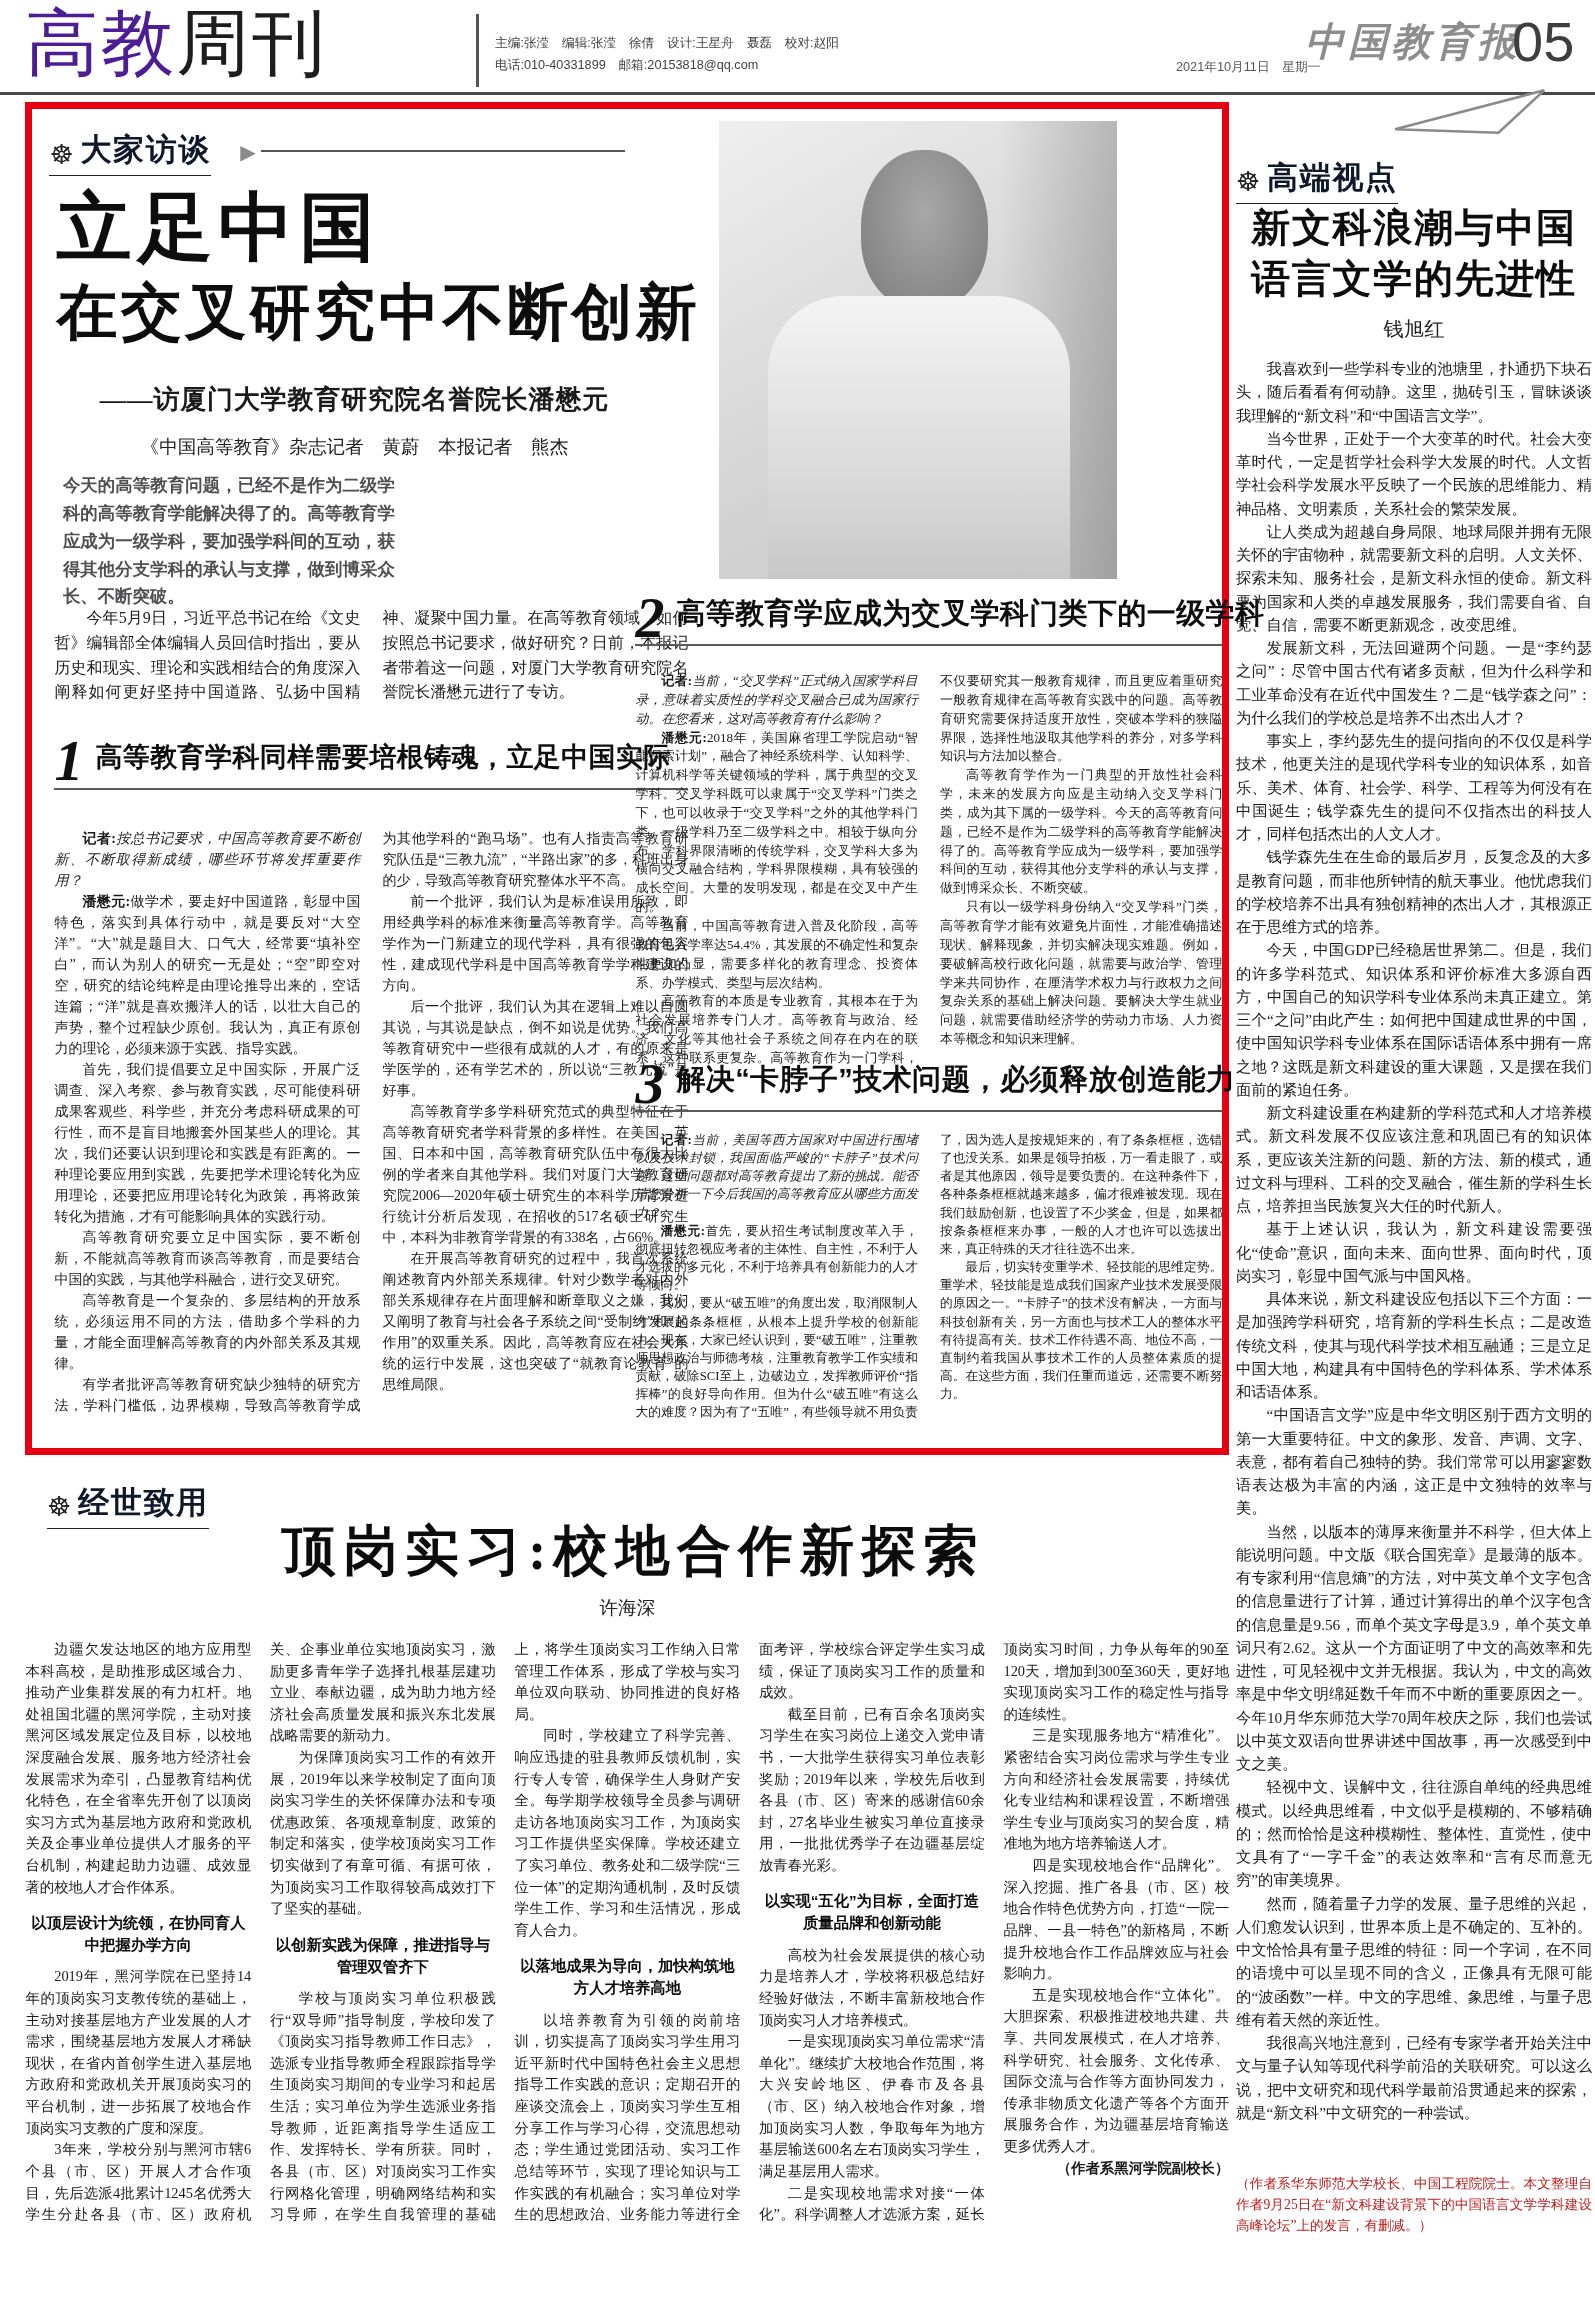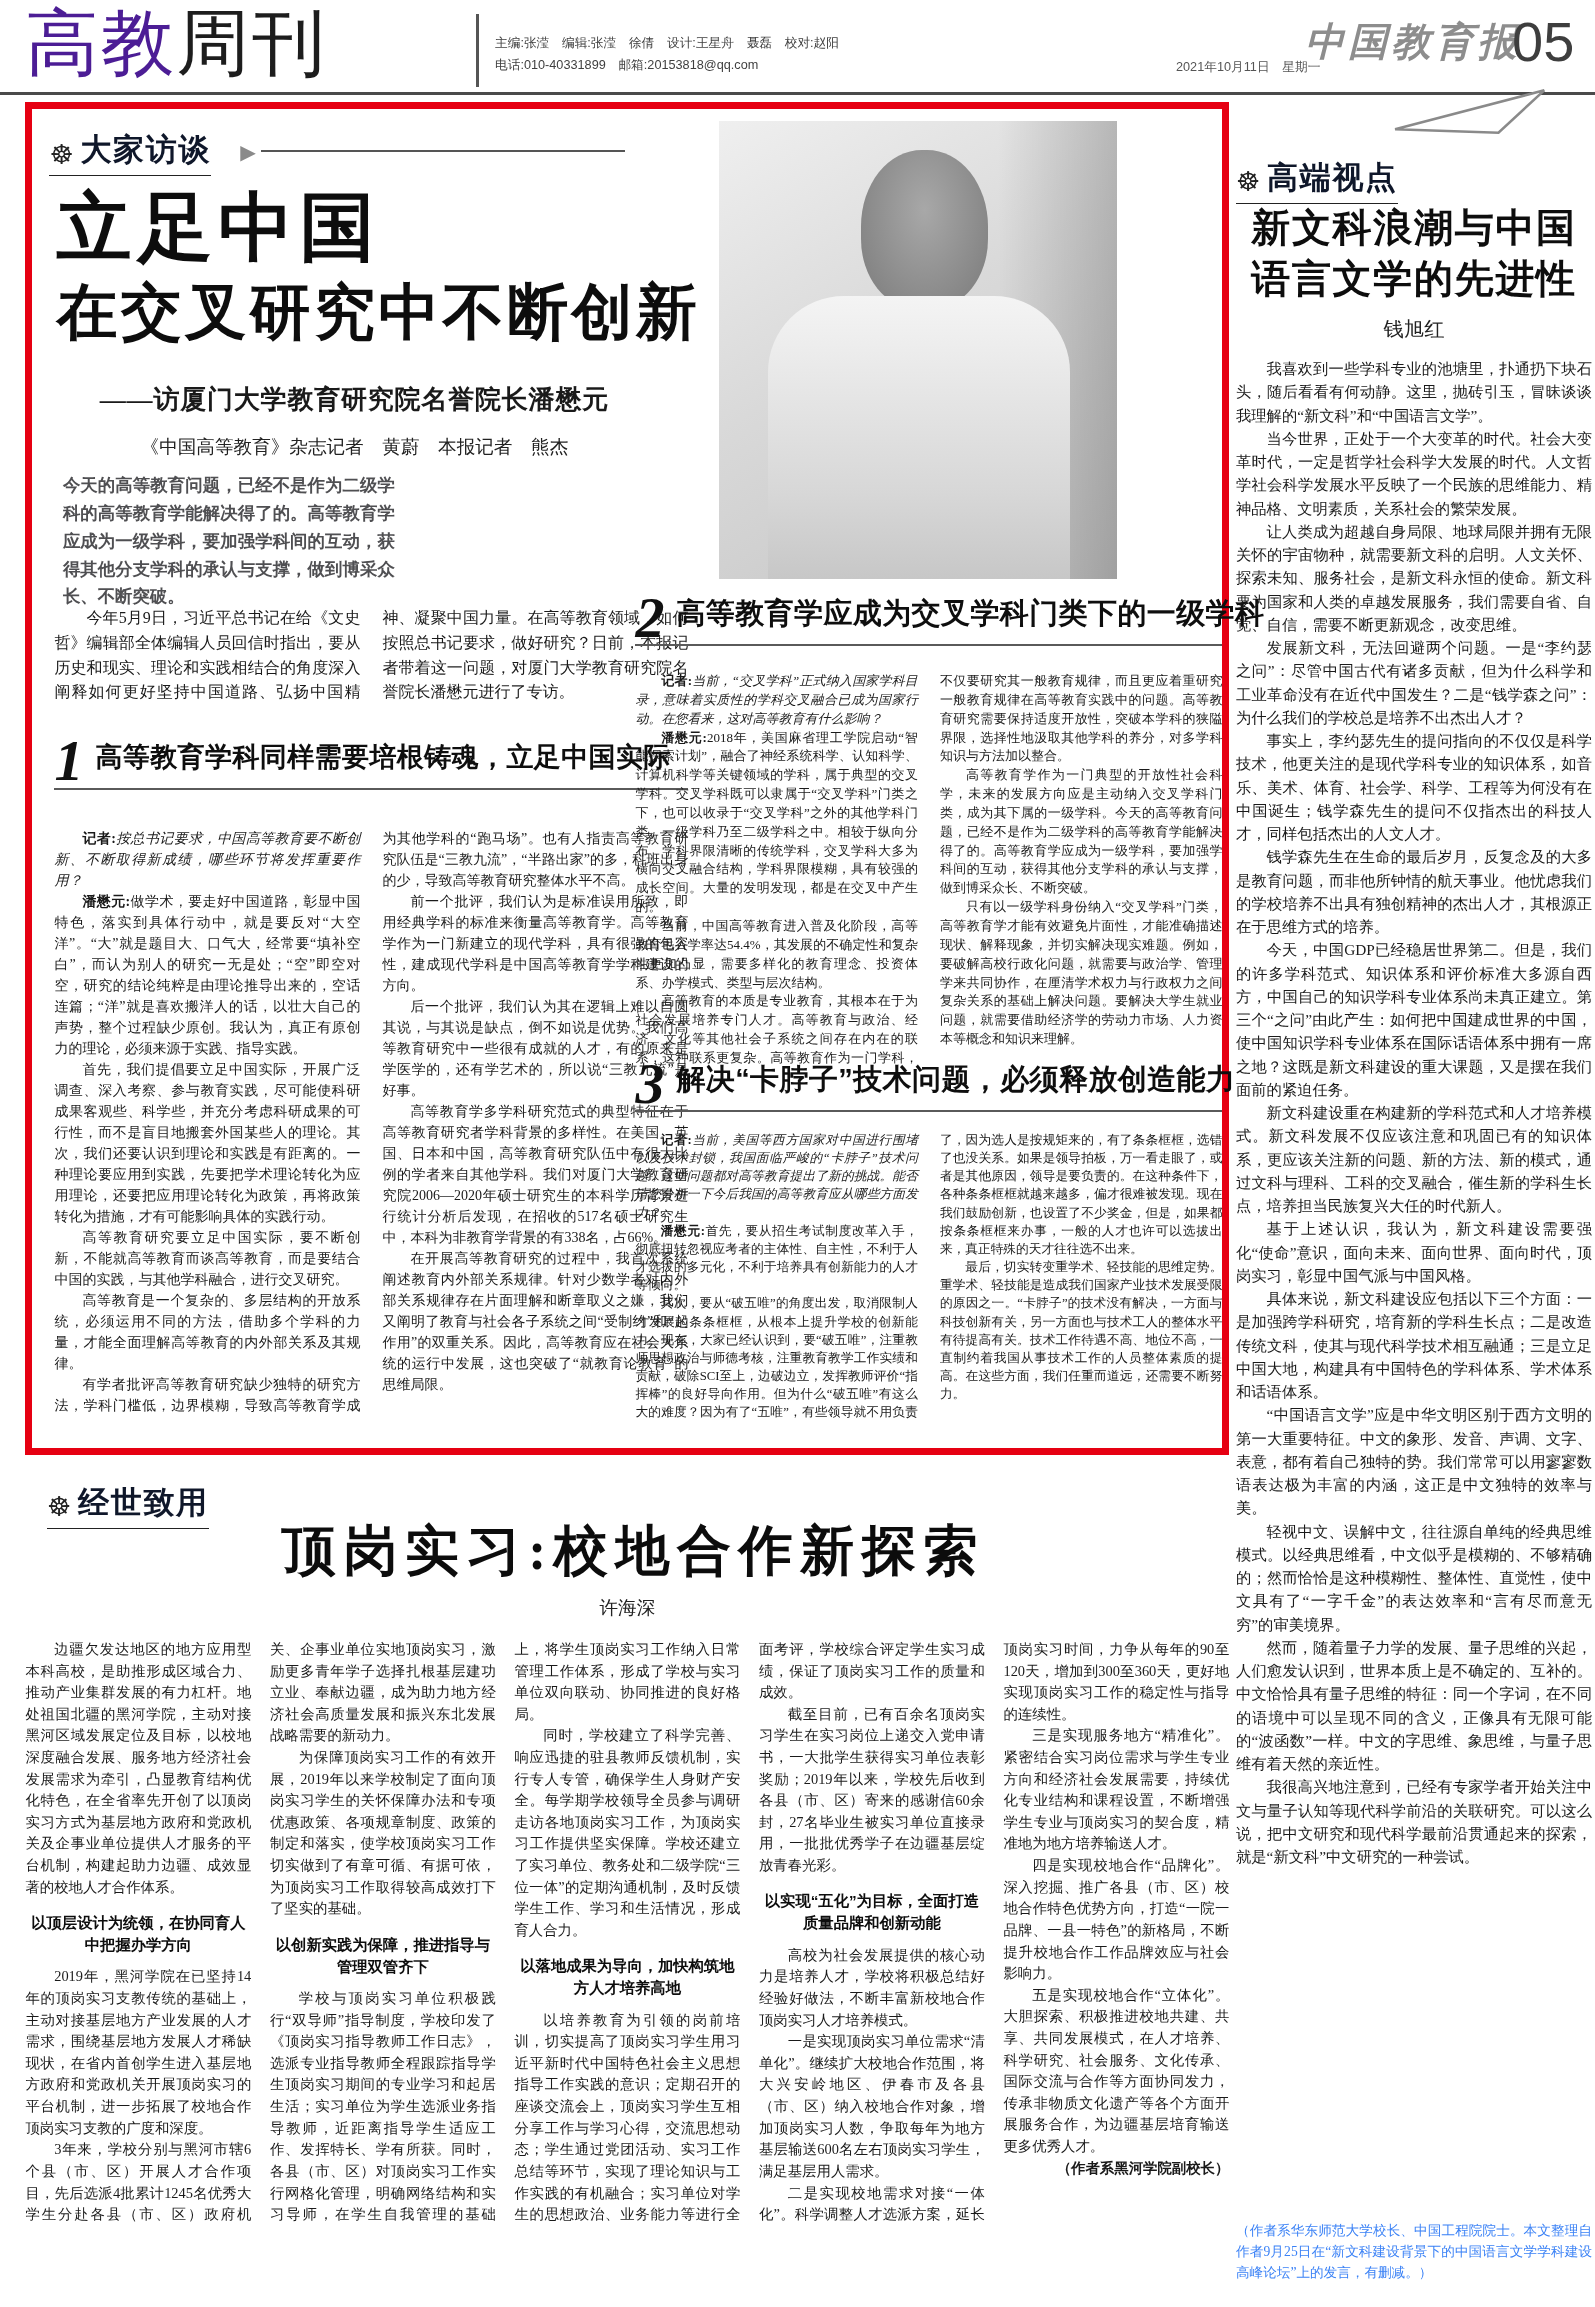--- a/index.html
+++ b/index.html
@@ -73,21 +73,21 @@
   
   .opinion{position:absolute;left:1236px;top:110px;width:356px;height:2197px;}
   .op-tag{left:0;top:47px;}
   .op-headline{position:absolute;left:0;top:92px;width:356px;text-align:center;font-size:39px;
          font-weight:900;line-height:1.32;letter-spacing:1.7px;color:#0d0d0d;}
   .op-author{position:absolute;left:0;top:205px;width:356px;text-align:center;font-size:20.3px;color:#222;}
   .op-body{position:absolute;left:0;top:247px;width:356px;height:1804px;font-size:15.3px;line-height:1.52;
          text-align:justify;overflow:hidden;}
   .op-body p{margin:0;text-indent:2em;}
   .op-attribution{position:absolute;left:0;top:2063px;width:356px;font-size:13.6px;line-height:1.55;
-         text-align:justify;color:#3b82f6;margin-top:47px;}
+         text-align:justify;color:#b91c1c;}
 
   
   .bottom-tag{left:47px;top:1482px;}
   .bottom-headline{position:absolute;left:25.4px;top:1509px;width:1204px;text-align:center;
          font-size:54px;font-weight:900;letter-spacing:7.6px;color:#0c0c0c;}
   .bottom-author{position:absolute;left:25.4px;top:1595px;width:1204px;text-align:center;font-size:18.6px;color:#222;}
   .bottom-body{position:absolute;left:25.4px;top:1639px;width:1204px;height:653px;column-count:5;
          column-gap:18.6px;font-size:14.4px;line-height:1.5;text-align:justify;overflow:hidden;}
   .bottom-body p{margin:0;text-indent:2em;}
   .col-subhead{font-family:"Liberation Sans","DejaVu Sans",sans-serif;font-size:15.3px;font-weight:700;
@@ -196,20 +196,21 @@
         <p class="body-para">当今世界，正处于一个大变革的时代。社会大变革时代，一定是哲学社会科学大发展的时代。人文哲学社会科学发展水平反映了一个民族的思维能力、精神品格、文明素质，关系社会的繁荣发展。</p>
         <p class="body-para">让人类成为超越自身局限、地球局限并拥有无限关怀的宇宙物种，就需要新文科的启明。人文关怀、探索未知、服务社会，是新文科永恒的使命。新文科要为国家和人类的卓越发展服务，我们需要自省、自觉、自信，需要不断更新观念，改变思维。</p>
         <p class="body-para">发展新文科，无法回避两个问题。一是“李约瑟之问”：尽管中国古代有诸多贡献，但为什么科学和工业革命没有在近代中国发生？二是“钱学森之问”：为什么我们的学校总是培养不出杰出人才？</p>
         <p class="body-para">事实上，李约瑟先生的提问指向的不仅仅是科学技术，他更关注的是现代学科专业的知识体系，如音乐、美术、体育、社会学、科学、工程等为何没有在中国诞生；钱学森先生的提问不仅指杰出的科技人才，同样包括杰出的人文人才。</p>
         <p class="body-para">钱学森先生在生命的最后岁月，反复念及的大多是教育问题，而非他所钟情的航天事业。他忧虑我们的学校培养不出具有独创精神的杰出人才，其根源正在于思维方式的培养。</p>
         <p class="body-para">今天，中国GDP已经稳居世界第二。但是，我们的许多学科范式、知识体系和评价标准大多源自西方，中国自己的知识学科专业体系尚未真正建立。第三个“之问”由此产生：如何把中国建成世界的中国，使中国知识学科专业体系在国际话语体系中拥有一席之地？这既是新文科建设的重大课题，又是摆在我们面前的紧迫任务。</p>
         <p class="body-para">新文科建设重在构建新的学科范式和人才培养模式。新文科发展不仅应该注意和巩固已有的知识体系，更应该关注新的问题、新的方法、新的模式，通过文科与理科、工科的交叉融合，催生新的学科生长点，培养担当民族复兴大任的时代新人。</p>
         <p class="body-para">基于上述认识，我认为，新文科建设需要强化“使命”意识，面向未来、面向世界、面向时代，顶岗实习，彰显中国气派与中国风格。</p>
         <p class="body-para">具体来说，新文科建设应包括以下三个方面：一是加强跨学科研究，培育新的学科生长点；二是改造传统文科，使其与现代科学技术相互融通；三是立足中国大地，构建具有中国特色的学科体系、学术体系和话语体系。</p>
         <p class="body-para">“中国语言文学”应是中华文明区别于西方文明的第一大重要特征。中文的象形、发音、声调、文字、表意，都有着自己独特的势。我们常常可以用寥寥数语表达极为丰富的内涵，这正是中文独特的效率与美。</p>
+        <p class="body-para">当然，以版本的薄厚来衡量并不科学，但大体上能说明问题。中文版《联合国宪章》是最薄的版本。有专家利用“信息熵”的方法，对中英文单个文字包含的信息量进行了计算，通过计算得出的单个汉字包含的信息量是9.56，而单个英文字母是3.9，单个英文单词只有2.62。这从一个方面证明了中文的高效率和先进性，可见轻视中文并无根据。我认为，中文的高效率是中华文明绵延数千年而不中断的重要原因之一。今年10月华东师范大学70周年校庆之际，我们也尝试以中英文双语向世界讲述中国故事，再一次感受到中文之美。</p>
         <p class="body-para">轻视中文、误解中文，往往源自单纯的经典思维模式。以经典思维看，中文似乎是模糊的、不够精确的；然而恰恰是这种模糊性、整体性、直觉性，使中文具有了“一字千金”的表达效率和“言有尽而意无穷”的审美境界。</p>
         <p class="body-para">然而，随着量子力学的发展、量子思维的兴起，人们愈发认识到，世界本质上是不确定的、互补的。中文恰恰具有量子思维的特征：同一个字词，在不同的语境中可以呈现不同的含义，正像具有无限可能的“波函数”一样。中文的字思维、象思维，与量子思维有着天然的亲近性。</p>
         <p class="body-para">我很高兴地注意到，已经有专家学者开始关注中文与量子认知等现代科学前沿的关联研究。可以这么说，把中文研究和现代科学最前沿贯通起来的探索，就是“新文科”中文研究的一种尝试。</p>
       </div>
     <div class="op-attribution">（作者系华东师范大学校长、中国工程院院士。本文整理自作者9月25日在“新文科建设背景下的中国语言文学学科建设高峰论坛”上的发言，有删减。）</div>
   </section>
 
   <section>
     <div class="tag-row bottom-tag">
       <span class="tag-inner">

